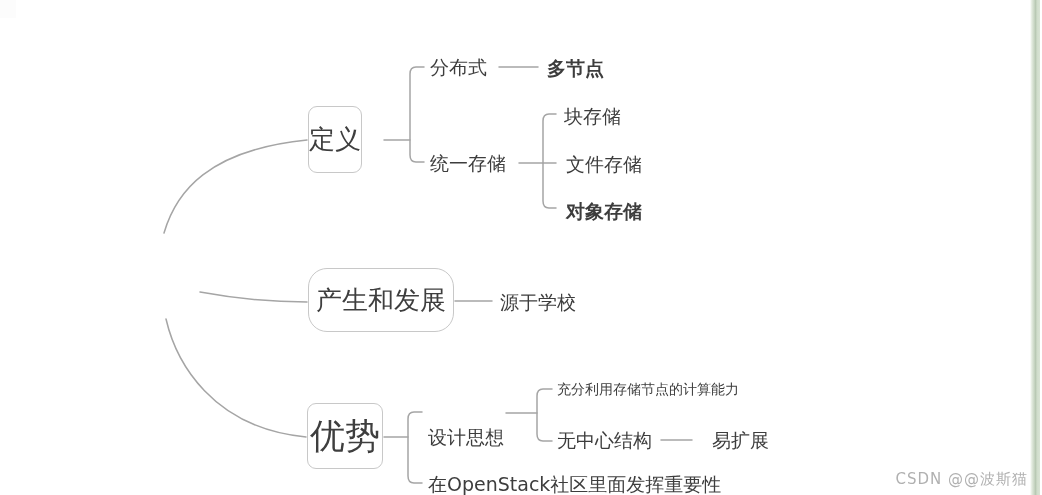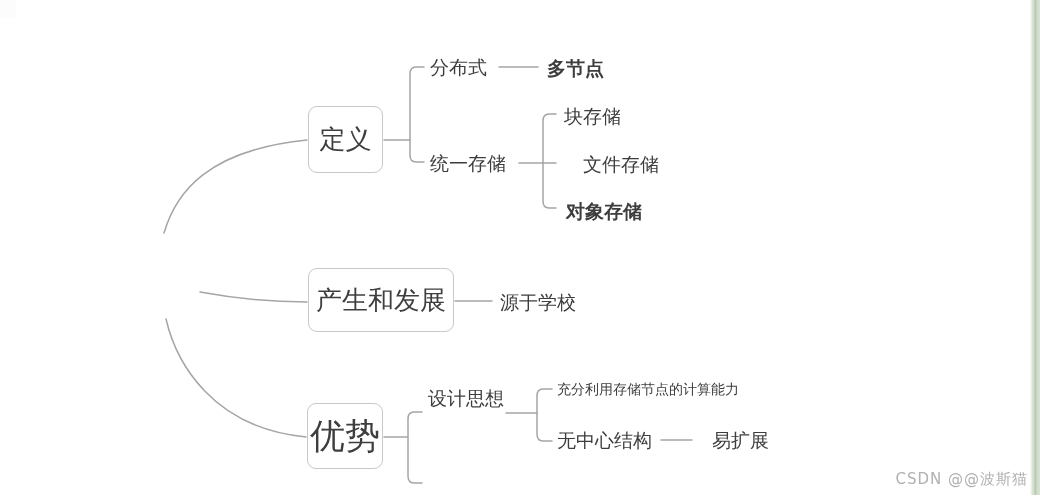--- a/index.html
+++ b/index.html
@@ -15,38 +15,38 @@
   .box{
     position:absolute;display:flex;align-items:center;justify-content:center;
     background:#ffffff;border:1px solid #c8c8c8;border-radius:9px;
     color:#3e3e3e;white-space:nowrap;box-sizing:border-box;
   }
   .box-root{
     left:97px;top:232px;width:103px;height:88px;
     background:#57a8ef;border:none;border-radius:10px;
     color:#ffffff;font-size:36px;letter-spacing:1px;
   }
-  .box-def   {left:308px;top:106px;width:75px; height:67px;font-size:26px;}
-  .box-origin{left:308px;top:268px;width:146px;height:64px;font-size:26px;}
+  .box-def   {left:308px;top:106px;width:54px; height:67px;font-size:26px;}
+  .box-origin{left:308px;top:268px;width:146px;height:64px;font-size:26px;border-radius:19px;}
   .box-adv   {left:307px;top:403px;width:76px; height:66px;font-size:35px;}
 
   
   .label{
     position:absolute;color:#3d3d3d;font-size:19px;line-height:1;
     white-space:nowrap;transform:translateY(-50%);
   }
   .t-distributed {left:430px;top:67px;}
   .t-multinode   {left:547px;top:68px;font-weight:bold;}
   .t-block       {left:564px;top:116px;}
   .t-unified     {left:430px;top:163px;}
-  .t-file        {left:566px;top:164px;margin-left:17px;}
+  .t-file        {left:566px;top:164px;}
   .t-object      {left:566px;top:211px;font-weight:bold;}
   .t-school      {left:500px;top:302px;}
   .t-compute     {left:557px;top:389px;font-size:14px;}
-  .t-design      {left:428px;top:398px;}
+  .t-design      {left:428px;top:437px;}
   .t-nocenter    {left:557px;top:440px;}
   .t-expand      {left:700px;top:440px;margin-left:12px;}
   .t-openstack   {left:428px;top:484px;}
 
   .watermark{
     position:absolute;right:14px;bottom:6px;font-size:15px;
     color:rgba(150,150,150,0.75);letter-spacing:1px;white-space:nowrap;
   }
   .side-strip{
     position:absolute;top:0;right:2px;width:10px;height:495px;
@@ -95,18 +95,19 @@
   <div class="label t-block">块存储</div>
   <div class="label t-file">文件存储</div>
   <div class="label t-object">对象存储</div>
 
   <div class="label t-school">源于学校</div>
 
   <div class="label t-design">设计思想</div>
   <div class="label t-compute">充分利用存储节点的计算能力</div>
   <div class="label t-nocenter">无中心结构</div>
   <div class="label t-expand">易扩展</div>
+  <div class="label t-openstack">在OpenStack社区里面发挥重要性</div>
 
   <div class="corner-smudge"></div>
   <div class="side-strip"></div>
   <div class="watermark">CSDN @@波斯猫</div>
 
 </div>
 
 </body></html>

